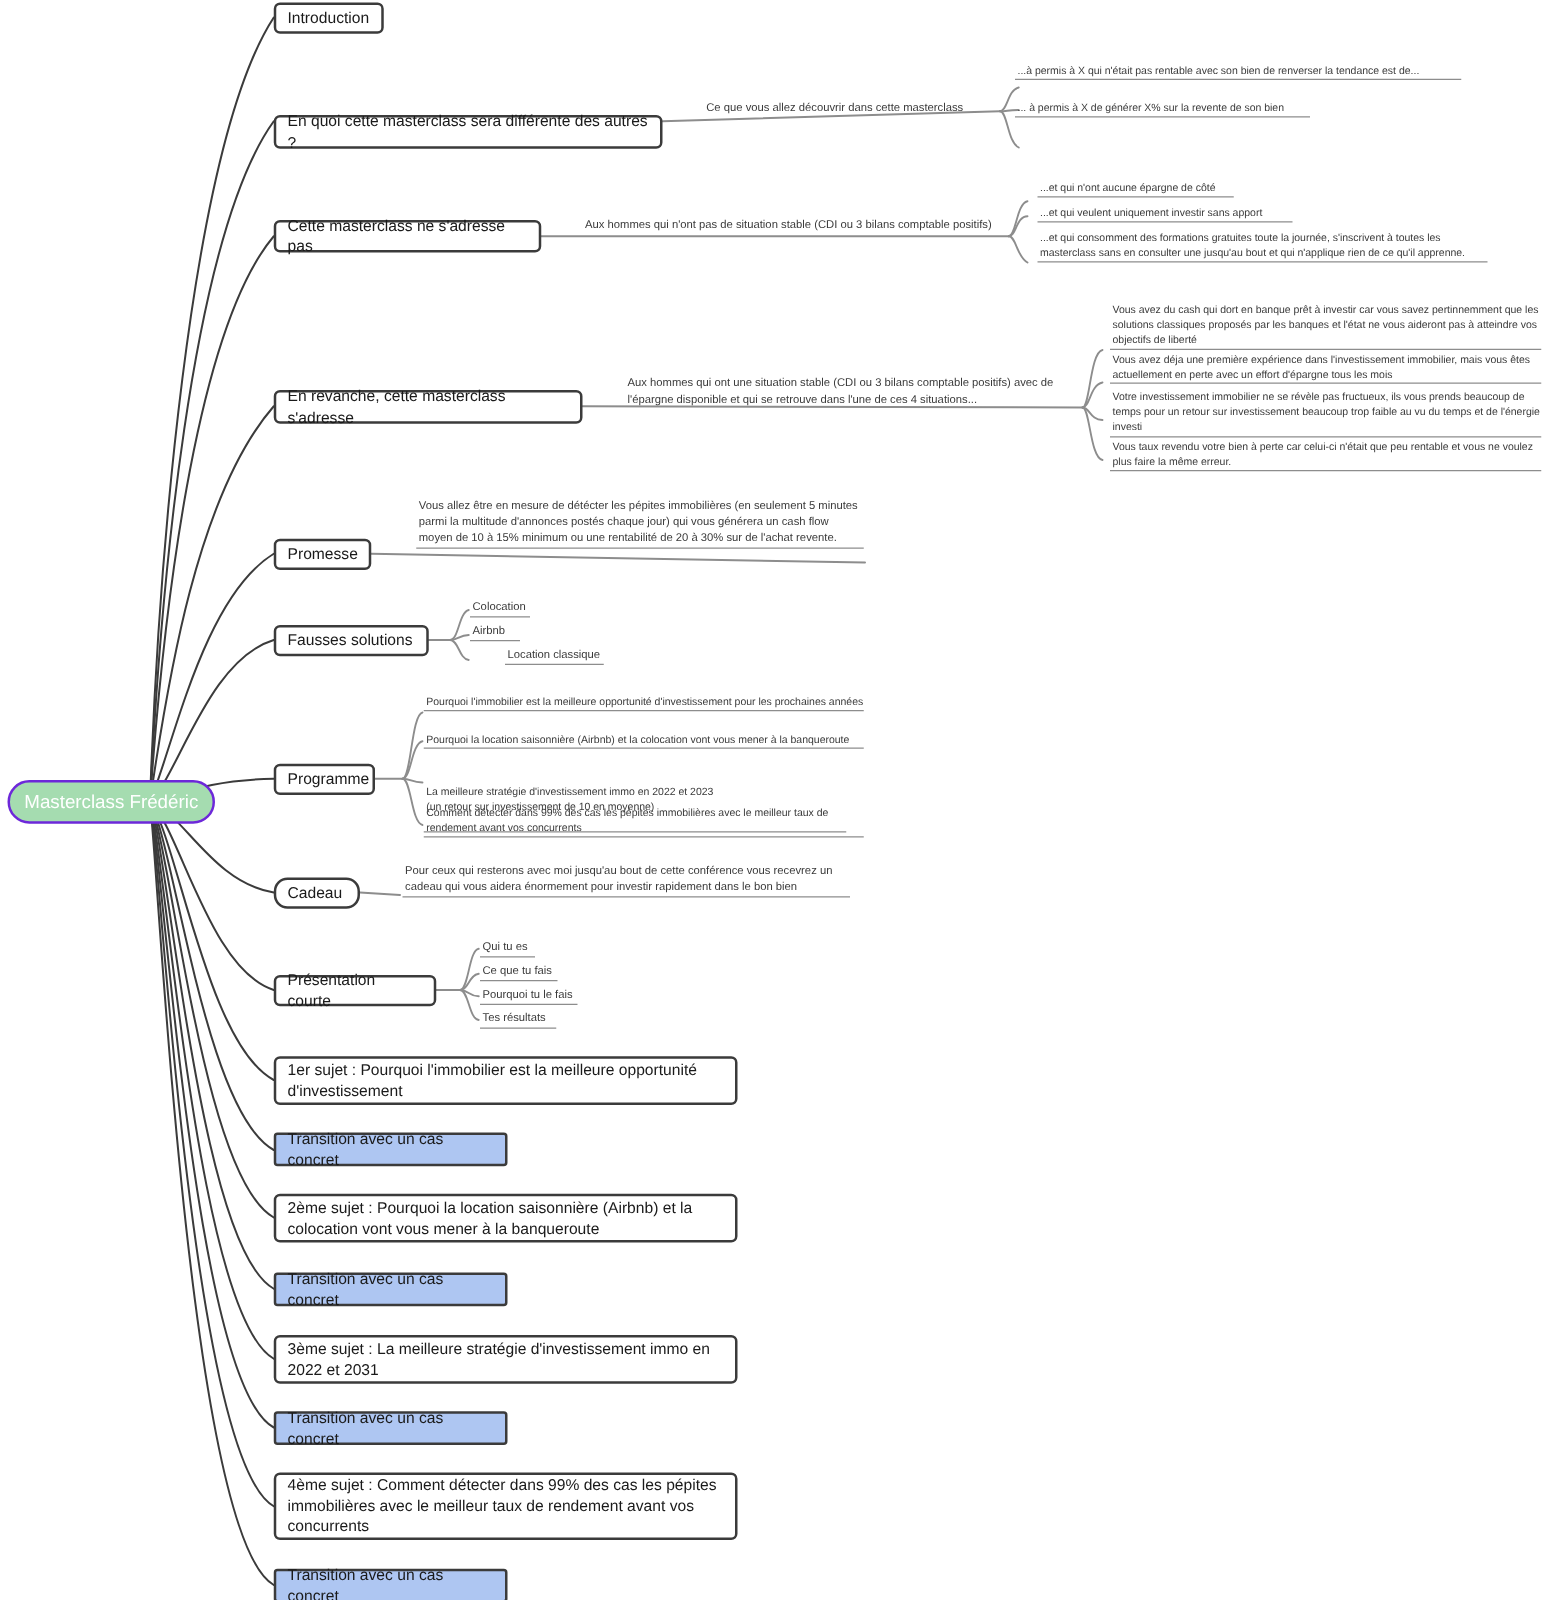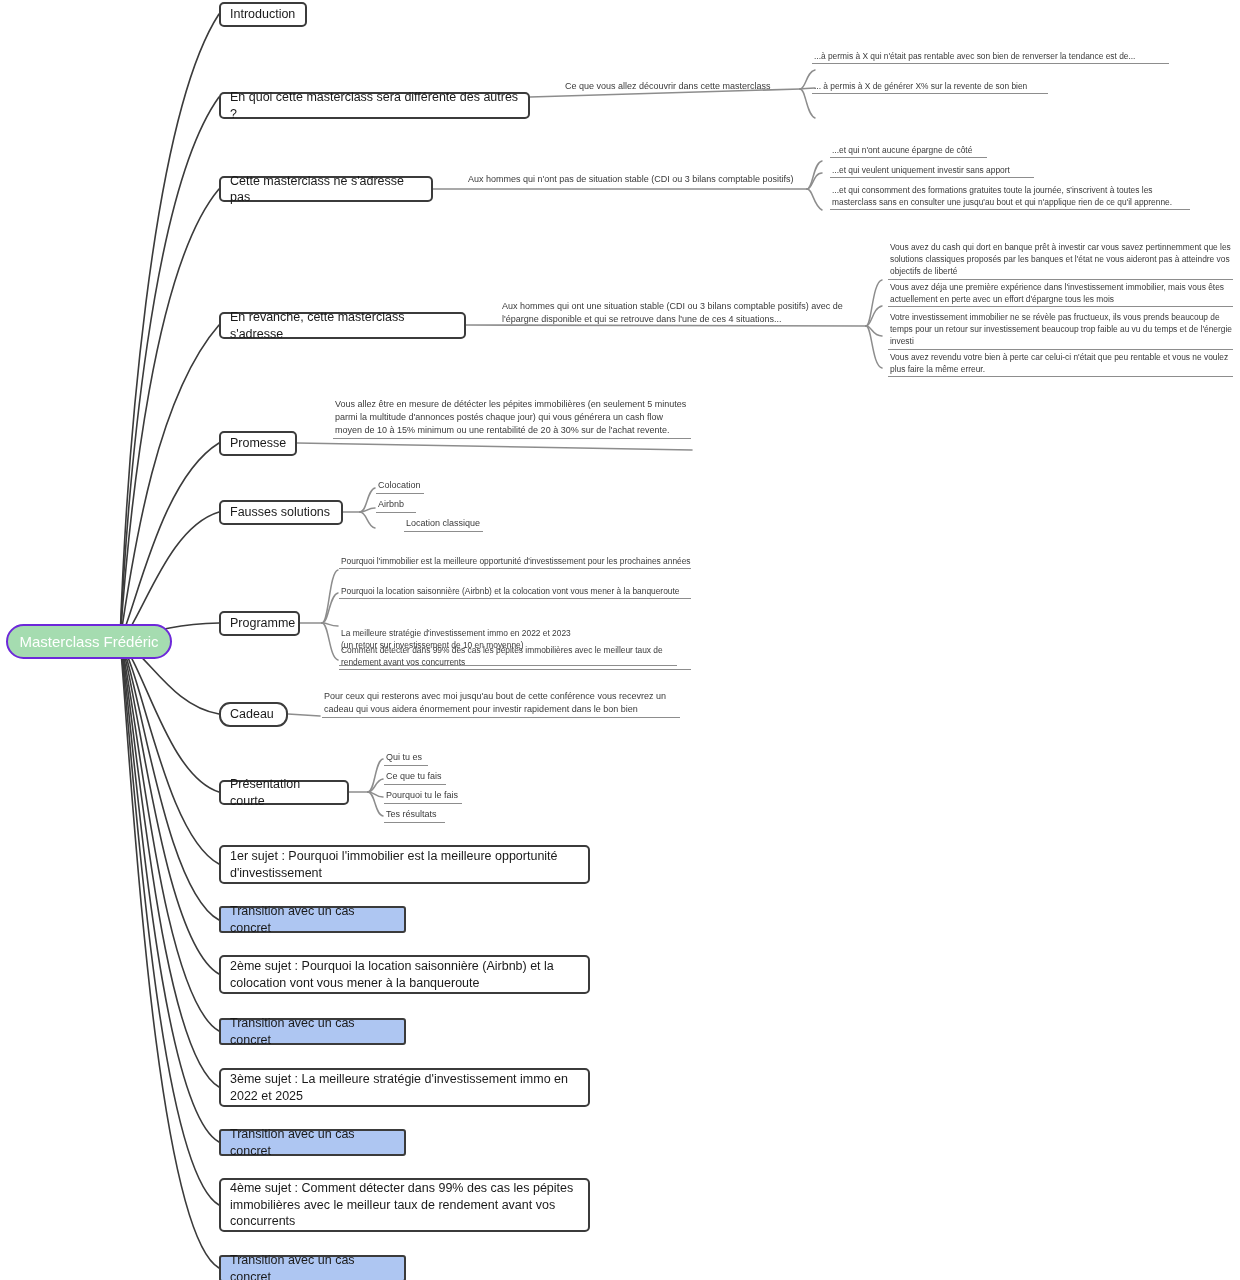--- a/index.html
+++ b/index.html
@@ -194,21 +194,21 @@
 
   <div class="node" style="left:219px;top:955px;width:371px;height:39px;">
     <span class="txt">2ème sujet : Pourquoi la location saisonnière (Airbnb) et la colocation vont vous mener à la banqueroute</span>
   </div>
 
   <div class="node transition" style="left:219px;top:1018px;width:187px;height:27px;">
     <span class="txt">Transition avec un cas concret</span>
   </div>
 
   <div class="node" style="left:219px;top:1068px;width:371px;height:39px;">
-    <span class="txt">3ème sujet : La meilleure stratégie d'investissement immo en 2022 et 2025</span>
+    <span class="txt">3ème sujet : La meilleure stratégie d'investissement immo en 2022 et 2031</span>
   </div>
 
   <div class="node transition" style="left:219px;top:1129px;width:187px;height:27px;">
     <span class="txt">Transition avec un cas concret</span>
   </div>
 
   <div class="node" style="left:219px;top:1178px;width:371px;height:54px;">
     <span class="txt">4ème sujet : Comment détecter dans 99% des cas les pépites immobilières avec le meilleur taux de rendement avant vos concurrents</span>
   </div>
 
@@ -256,21 +256,21 @@
   <div class="leaf" style="left:888px;top:241px;width:345px;">
     <span class="txt">Vous avez du cash qui dort en banque prêt à investir car vous savez pertinnemment que les solutions classiques proposés par les banques et l'état ne vous aideront pas à atteindre vos objectifs de liberté</span>
   </div>
   <div class="leaf" style="left:888px;top:281px;width:345px;">
     <span class="txt">Vous avez déja une première expérience dans l'investissement immobilier, mais vous êtes actuellement en perte avec un effort d'épargne tous les mois</span>
   </div>
   <div class="leaf" style="left:888px;top:311px;width:345px;">
     <span class="txt">Votre investissement immobilier ne se révèle pas fructueux, ils vous prends beaucoup de temps pour un retour sur investissement beaucoup trop faible au vu du temps et de l'énergie investi</span>
   </div>
   <div class="leaf" style="left:888px;top:351px;width:345px;">
-    <span class="txt">Vous avez revendu votre bien à perte car celui-ci n'était que peu rentable et vous ne voulez plus faire la même erreur.</span>
+    <span class="txt">Vous taux revendu votre bien à perte car celui-ci n'était que peu rentable et vous ne voulez plus faire la même erreur.</span>
   </div>
 
   <div class="leaf mid" style="left:376px;top:479px;width:48px;">
     <span class="txt">Colocation</span>
   </div>
   <div class="leaf mid" style="left:376px;top:498px;width:40px;">
     <span class="txt">Airbnb</span>
   </div>
   <div class="leaf mid" style="left:376px;top:517px;width:79px;margin-left:28px;">
     <span class="txt">Location classique</span>

